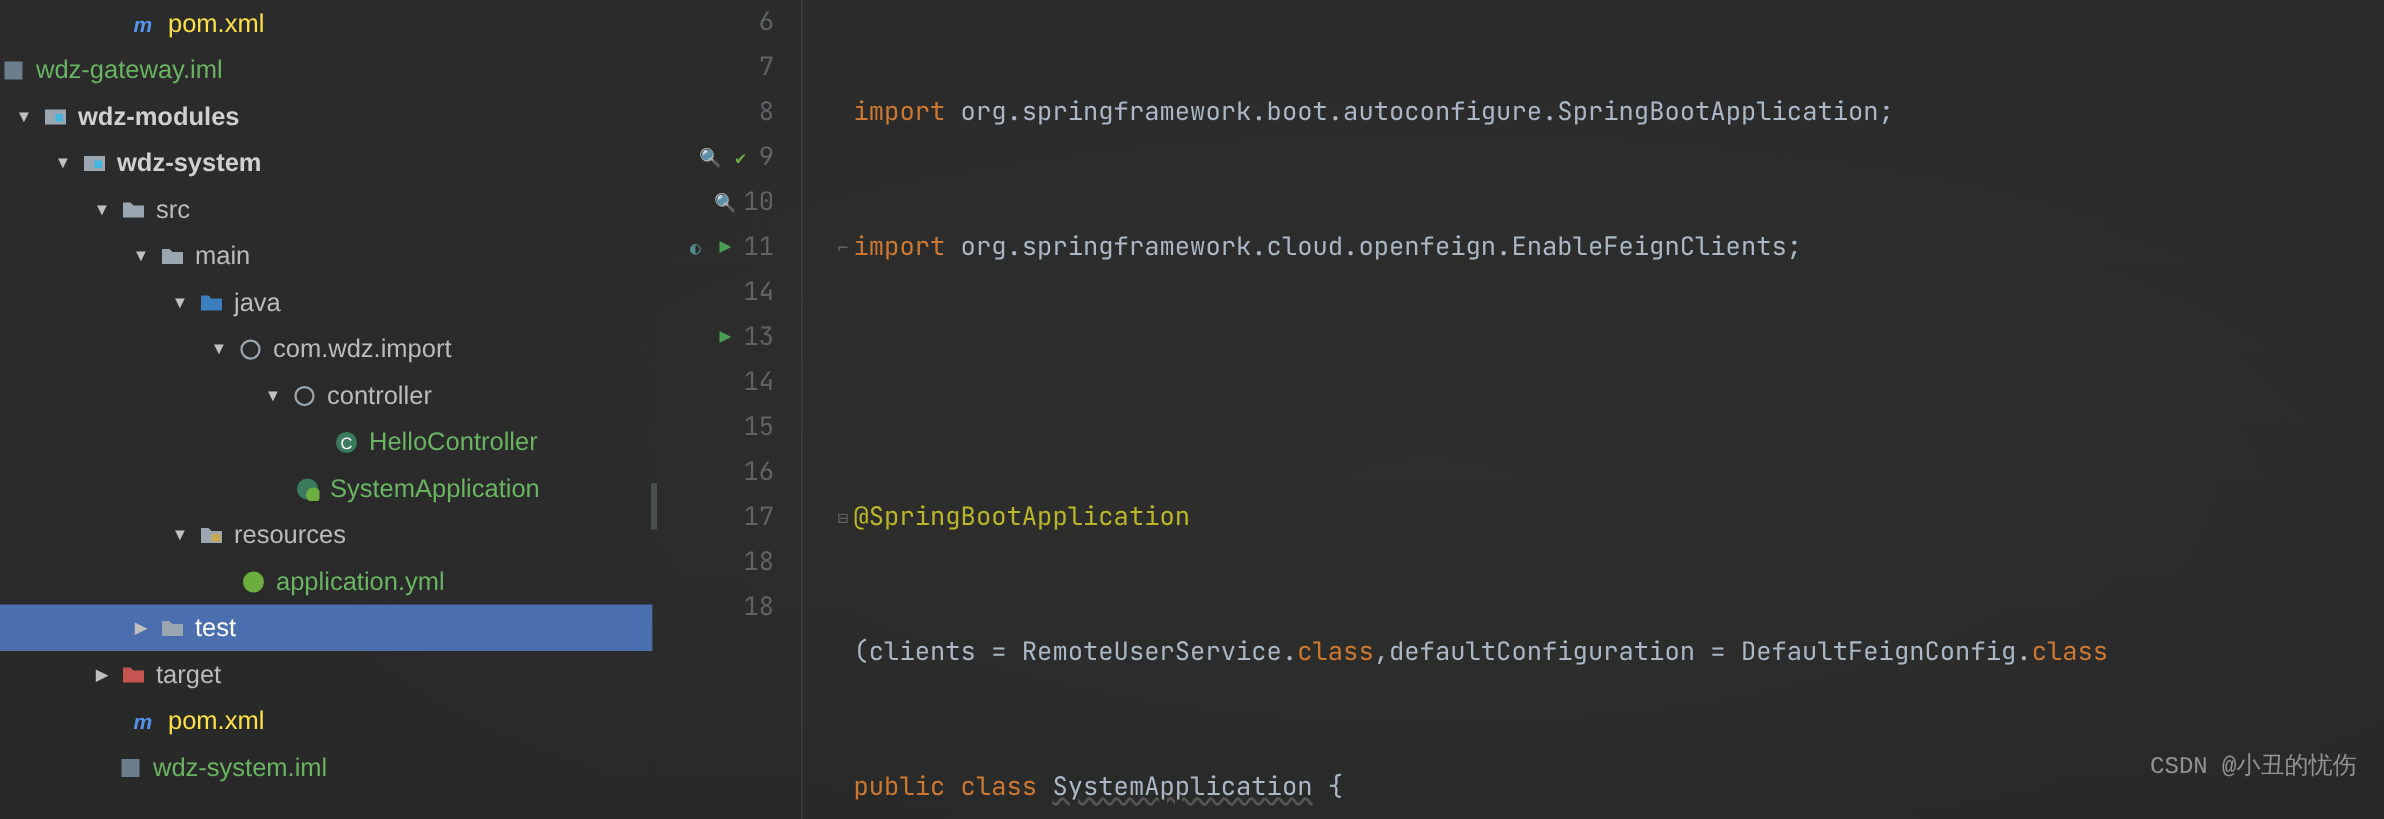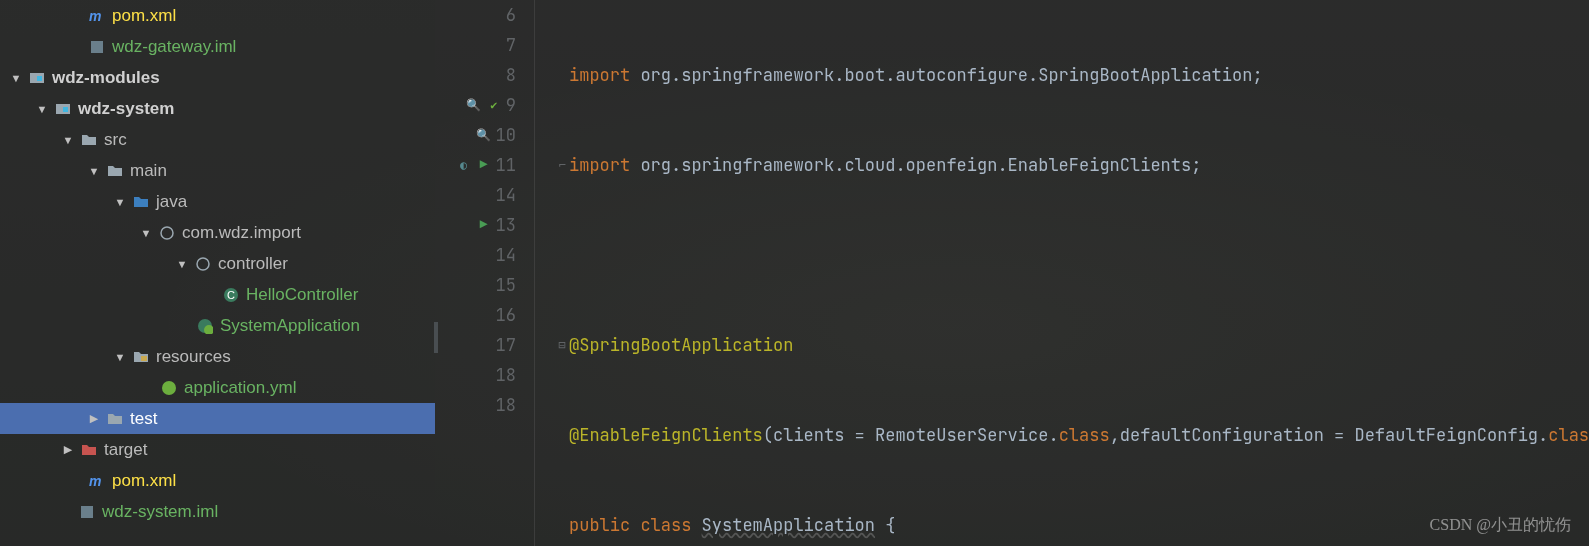--- a/index.html
+++ b/index.html
@@ -102,25 +102,25 @@
   .fold {
     color: #606366;
     font-size:12px;
     width:14px;
     display:inline-block;
     text-align:center;
   }
   .code-row { height: 30px; display:flex; }
   .watermark {
     position: absolute;
-    right: 18px; bottom: 10px;
+    right: 18px; bottom: 25px;
     color: rgba(230,230,230,0.55);
     font-size: 16px;
     z-index: 5;
-    font-family: Liberation Serif, serif;
+    font-family: Liberation Mono, monospace;
     margin-top: 24px;
   }
   .marker-bar {
     position:absolute;
     left:434px;
     width:4px;
     background: rgba(120,130,140,0.4);
     z-index:2;
   }
 </style>
@@ -134,21 +134,21 @@
 
   <div class="tree-row" style="padding-left:88px">
     <span class="icon">
         <svg width="16" height="16">
           <text x="0" y="13" font-size="14" font-style="italic" font-weight="bold" fill="#5394ec">m</text>
         </svg>
       </span>
     <span class="lbl cyan">pom.xml</span>
   </div>
 
-  <div class="tree-row" style="padding-left:88px">
+  <div class="tree-row" style="">
     <span class="icon">
         <svg width="16" height="16">
           <rect x="2" y="2" width="12" height="12" fill="#6a7f8b"></rect>
         </svg>
       </span>
     <span class="lbl green">wdz-gateway.iml</span>
   </div>
 
   <div class="tree-row rootbold" style="padding-left:10px">
     <span class="arrow">▼</span>
@@ -351,21 +351,21 @@
     <div class="gutter-row">
         <span>18</span>
       </div>
   </div>
 
   <div class="code">
     <div class="code-row"><span class="fold"> </span><span class="c-kw">import</span><span> </span><span class="c-pkg">org.springframework.boot.autoconfigure.</span><span class="c-cls">SpringBootApplication</span><span>;</span></div>
     <div class="code-row"><span class="fold">⌐</span><span class="c-kw">import</span><span> </span><span class="c-pkg">org.springframework.cloud.openfeign.</span><span class="c-cls">EnableFeignClients</span><span>;</span></div>
     <div class="code-row"></div>
     <div class="code-row"><span class="fold">⊟</span><span class="c-ann">@SpringBootApplication</span></div>
-    <div class="code-row"><span class="fold"> </span><span class="c-ann">@EnableFeignClients</span><span>(</span><span>clients = RemoteUserService.</span><span class="c-kw">class</span><span>,</span><span>defaultConfiguration = DefaultFeignConfig.</span><span class="c-kw">class</span></div>
+    <div class="code-row"><span class="fold"> </span><span>(</span><span>clients = RemoteUserService.</span><span class="c-kw">class</span><span>,</span><span>defaultConfiguration = DefaultFeignConfig.</span><span class="c-kw">class</span></div>
     <div class="code-row"><span class="fold"> </span><span class="c-kw">public</span><span> </span><span class="c-kw">class</span><span> </span><span class="underline">SystemApplication</span><span> {</span></div>
     
     
     
     
     
     
     
     
   </div>

